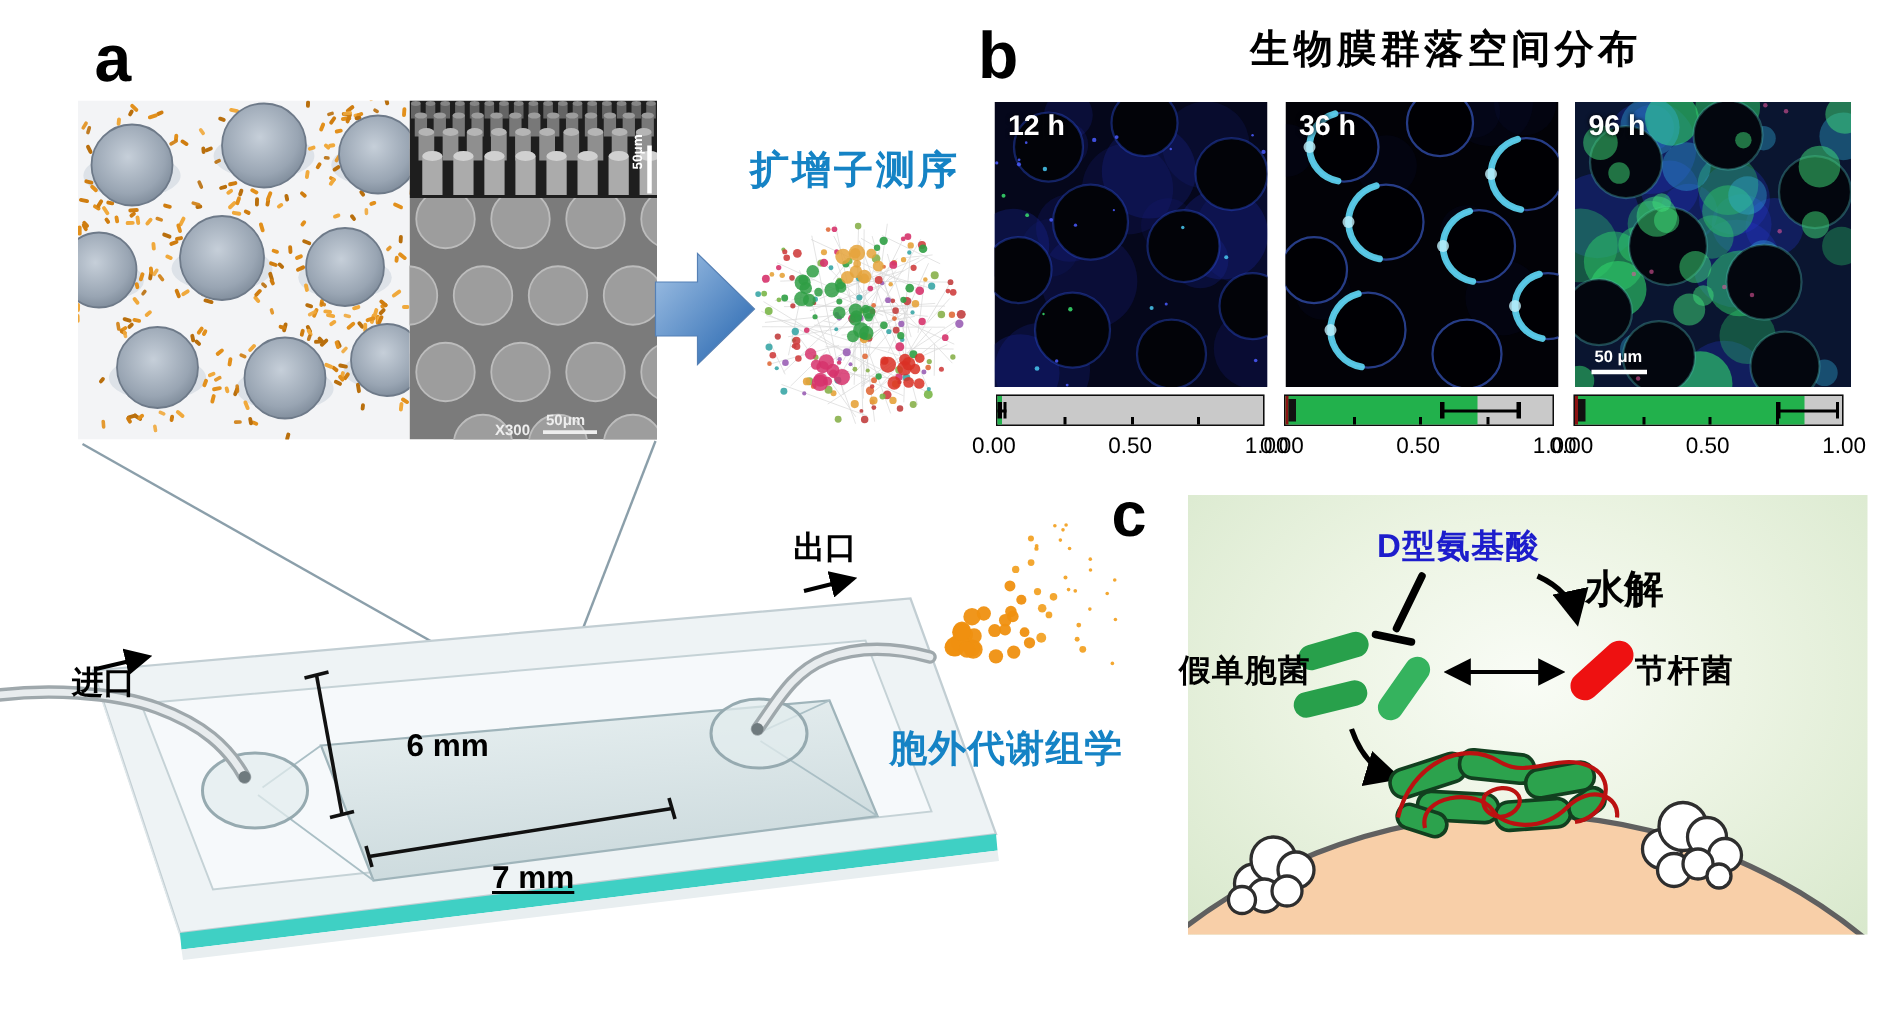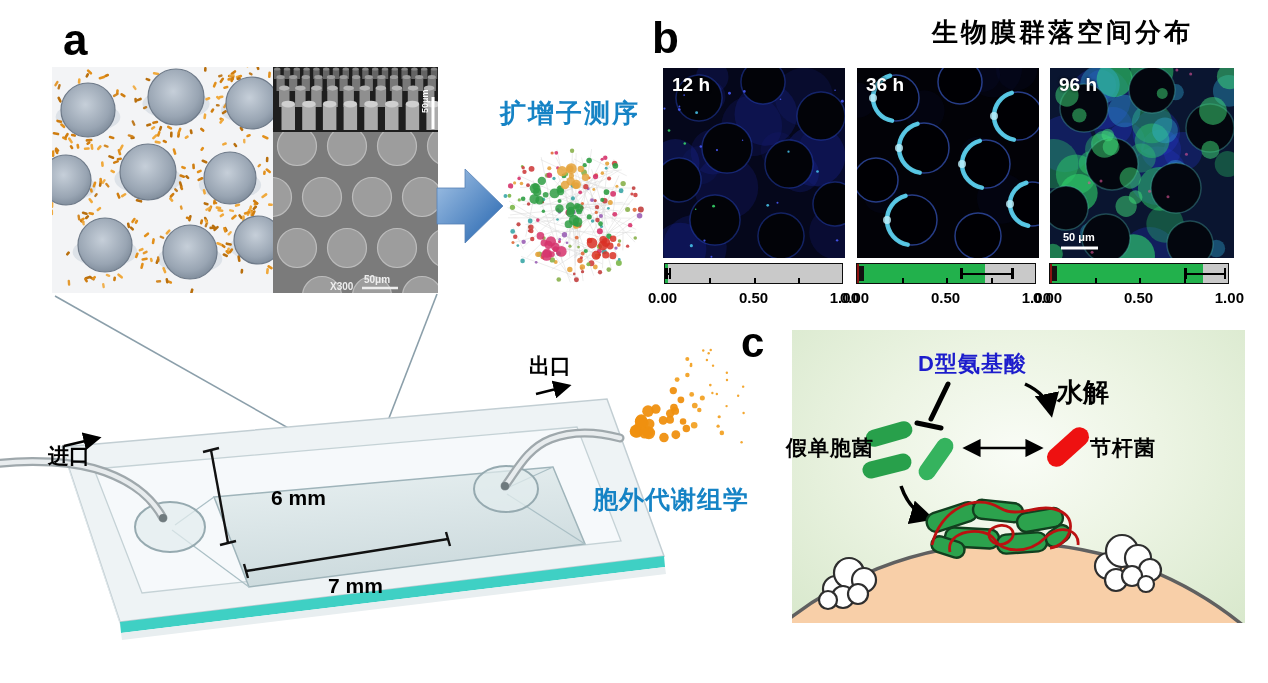--- a/index.html
+++ b/index.html
@@ -12,40 +12,40 @@
   .t{position:absolute;font-weight:bold;color:#000;white-space:nowrap;line-height:1.1;z-index:2;}
   .panel-label{font-size:44px;}
   #label-a{left:63px;top:16px;}
   #label-b{left:652px;top:14px;}
   #label-c{left:741px;top:320px;font-size:42px;}
   #amplicon{left:500px;top:99px;font-size:26px;color:#1583c5;letter-spacing:2px;}
   #metab{left:593px;top:486px;font-size:25px;color:#1583c5;letter-spacing:1px;text-align:right;}
   #inlet{left:48px;top:399px;font-size:21px;margin-top:45px;}
   #outlet{left:529px;top:354px;font-size:21px;}
   #dim6{left:231px;top:486px;font-size:21px;margin-left:40px;}
-  #dim7{left:328px;top:574px;font-size:21px;}
-  #title-b{left:693px;top:18px;width:500px;text-align:right;font-size:26px;letter-spacing:3px;}
+  #dim7{left:328px;top:574px;font-size:21px;text-decoration:underline;}
+  #title-b{left:714px;top:18px;width:500px;text-align:center;font-size:26px;letter-spacing:3px;}
   .time-label{color:#fff;font-size:19px;text-shadow:0 0 3px #000;}
   #time0{left:672px;top:75px;} #time1{left:866px;top:75px;} #time2{left:1059px;top:75px;}
   #damino{left:918px;top:352px;font-size:22px;color:#1d1dcc;letter-spacing:1px;}
   #hydro{left:1057px;top:378px;font-size:26px;}
   #pseud{left:786px;top:436px;font-size:21px;letter-spacing:1px;text-align:center;}
   #arthro{left:1090px;top:436px;font-size:21px;letter-spacing:1px;}
   .dist-bar{position:absolute;top:263px;height:21px;background:#c9c9c9;border:1.6px solid #0d0d0d;z-index:2;}
   #bar0{left:664px;width:179px;} #bar1{left:856px;width:180px;} #bar2{left:1049px;width:180px;}
   .fill{position:absolute;left:0;top:0;bottom:0;background:#22b14c;}
   .sliver{position:absolute;left:0;top:0;bottom:0;background:#8c1212;}
   .mark{position:absolute;left:2px;top:2px;bottom:2px;width:5px;background:#111;}
   .err{position:absolute;top:50%;height:0;border-top:2.6px solid #000;transform:translateY(-50%);}
   .err::before,.err::after{content:'';position:absolute;width:2.6px;height:11px;background:#000;top:-6.8px;}
   .err::before{left:0;} .err::after{right:0;}
   .tick{position:absolute;bottom:0;width:2px;height:5px;background:#000;}
   .tk25{left:25%;} .tk50{left:50%;} .tk75{left:75%;}
   .axis-row{position:absolute;top:289px;display:flex;justify-content:space-between;
-            font-size:15px;font-weight:bold;color:#000;z-index:2;}
+            font-size:15px;font-weight:normal;color:#000;z-index:2;}
   #ax0{left:648px;width:211px;} #ax1{left:840px;width:211px;} #ax2{left:1033px;width:211px;}
 </style>
 </head>
 <body>
 
 <div id="canvas">
   <div id="panelc-bg"></div>
 
   <svg id="art" width="1268" height="683" viewBox="0 0 1268 683">
     <defs>

